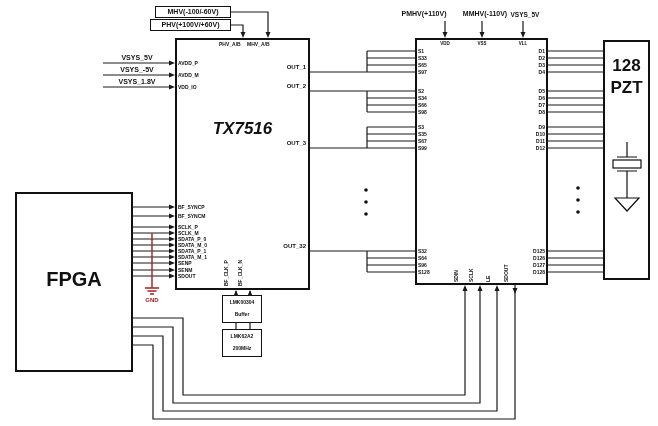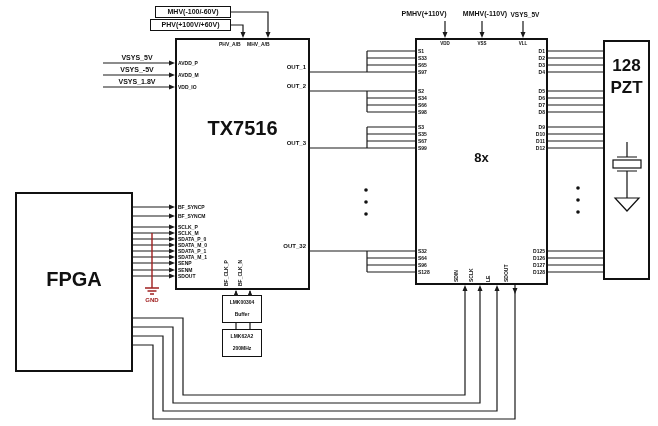--- a/index.html
+++ b/index.html
@@ -12,21 +12,21 @@
   .t { position:absolute; white-space:nowrap; color:#111; }
   .b { font-weight:700; }
   .c { text-align:center; }
   .r { text-align:right; }
   .f5  { font-size:5px;  line-height:6px; }
   .f45 { font-size:4.5px; line-height:5px; }
   .f6  { font-size:6px;  line-height:7px; }
   .f65 { font-size:6.5px; line-height:8px; }
   .f7  { font-size:7px;  line-height:8px; }
   .f13 { font-size:13px; line-height:15px; }
-  .f15 { font-size:20px; line-height:17px; }
+  .f15 { font-size:17px; line-height:17px;font-style:italic; }
   .f17 { font-size:17px; line-height:19px; }
   .f20 { font-size:20px; line-height:22px; }
   .boxlbl { display:flex; align-items:center; justify-content:center; }
   .vlabel { position:absolute; font-weight:700; font-size:5px; line-height:5px; height:5px;
             white-space:nowrap; transform:rotate(-90deg); transform-origin:left bottom; }
   .gnd-red { color:#a02020; }
 </style>
 </head>
 <body>
 
@@ -96,21 +96,20 @@
         <circle cx="366" cy="202" r="1.8"></circle>
         <circle cx="366" cy="214" r="1.8"></circle>
       <circle cx="578" cy="188" r="1.8"></circle>
         <circle cx="578" cy="200" r="1.8"></circle>
         <circle cx="578" cy="212" r="1.8"></circle>
     </g>
   </svg>
 
   <div class="t b f20 c" style="left:15px; top:268px; width:118px;">FPGA</div>
   <div class="t b f15 c" style="left:175px; top:120px; width:135px;">TX7516</div>
-  <div class="t b f13 c" style="left:415px; top:150px; width:133px;">8x</div>
   <div class="t b f17 c" style="left:603px; top:56px; width:47px;">128</div>
   <div class="t b f17 c" style="left:603px; top:78px; width:47px;">PZT</div>
 
   <div class="t b f7 c" style="left:103px; top:54px; width:68px;">VSYS_5V</div>
   <div class="t b f7 c" style="left:103px; top:66px; width:68px;">VSYS_-5V</div>
   <div class="t b f7 c" style="left:103px; top:78px; width:68px;">VSYS_1.8V</div>
   <div class="t b f5" style="left:178px; top:60px;">AVDD_P</div>
   <div class="t b f5" style="left:178px; top:72px;">AVDD_M</div>
   <div class="t b f5" style="left:178px; top:84px;">VDD_IO</div>
 

